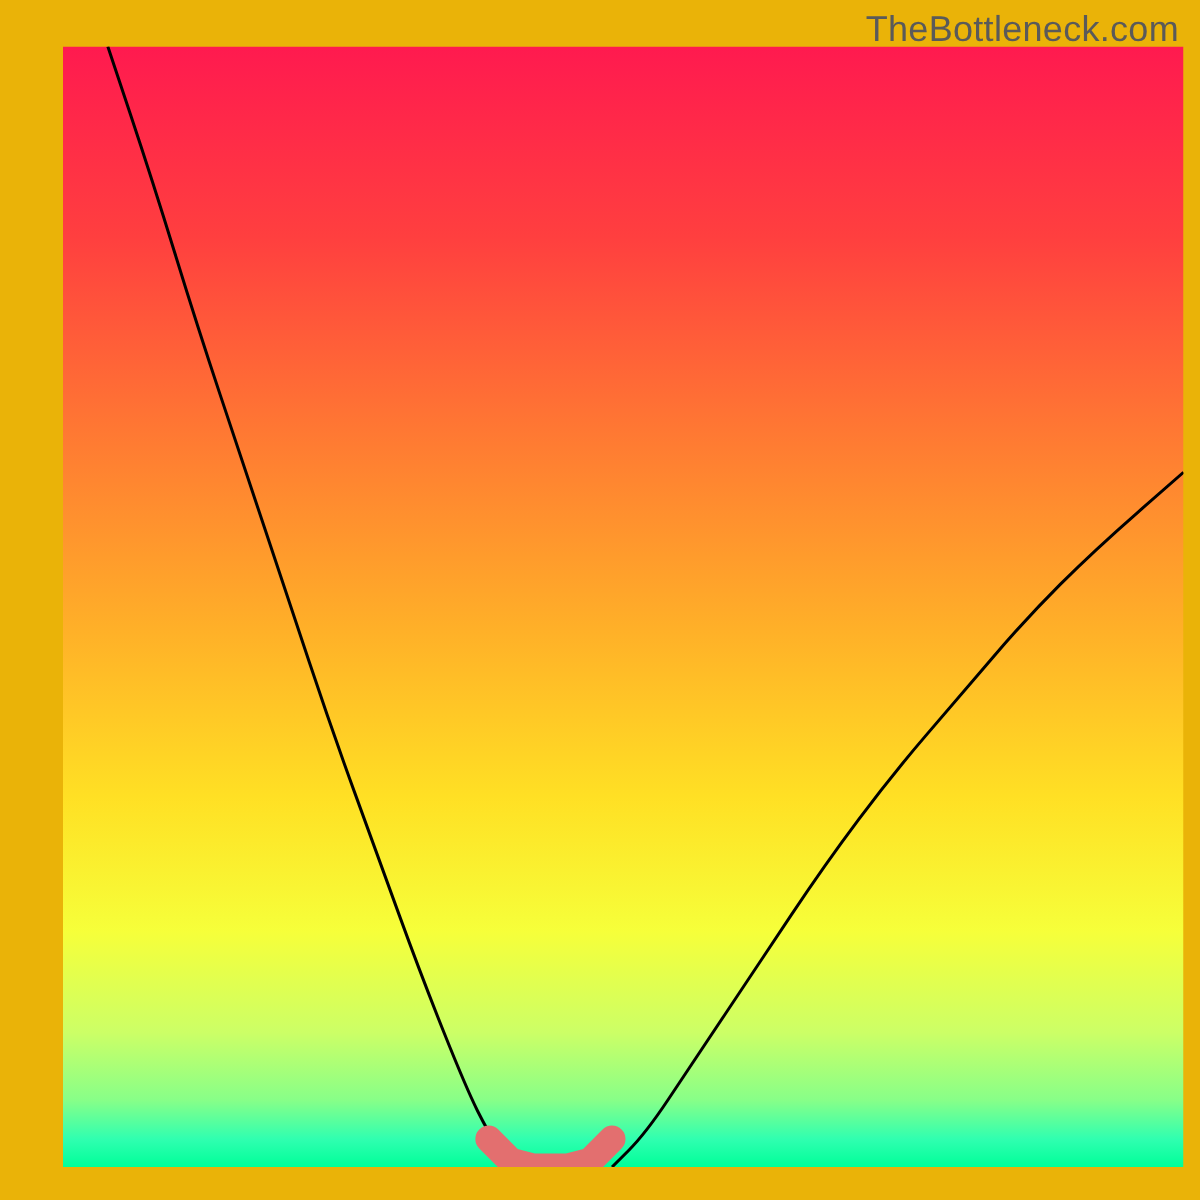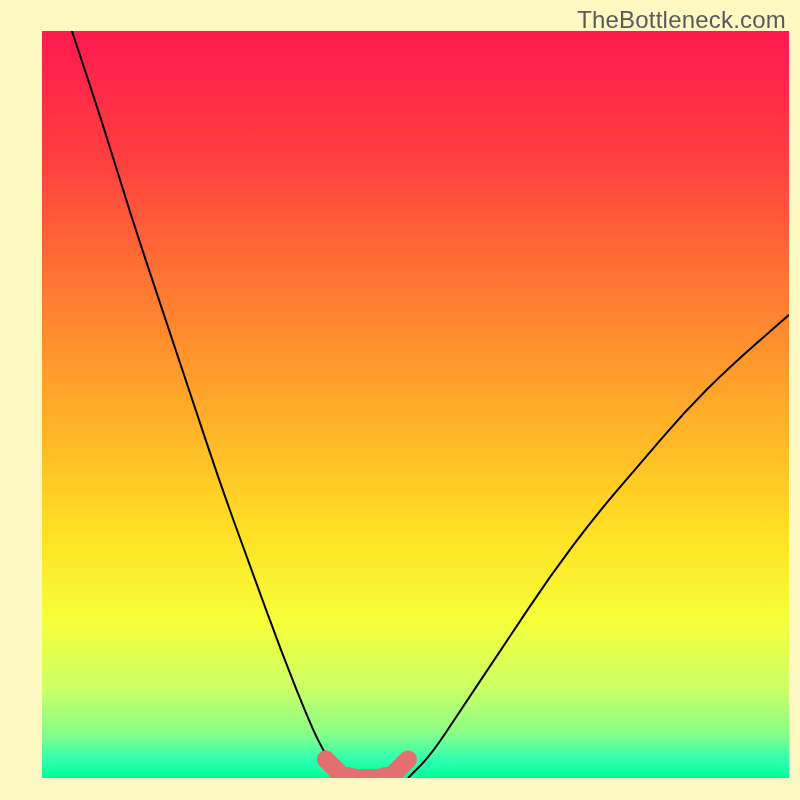--- a/index.html
+++ b/index.html
@@ -10,21 +10,21 @@
     overflow: hidden;
     background: #000;
     font-family: Arial, Helvetica, sans-serif;
   }
   .frame {
     position: absolute;
     left: 0;
     top: 0;
     width: 800px;
     height: 800px;
-    background: #fef9c3;
+    background: #eab308;
   }
   .plot-area {
     position: absolute;
     left: 42px;
     top: 31px;
     width: 747px;
     height: 747px;
   }
   .gradient-bg {
     position: absolute;

